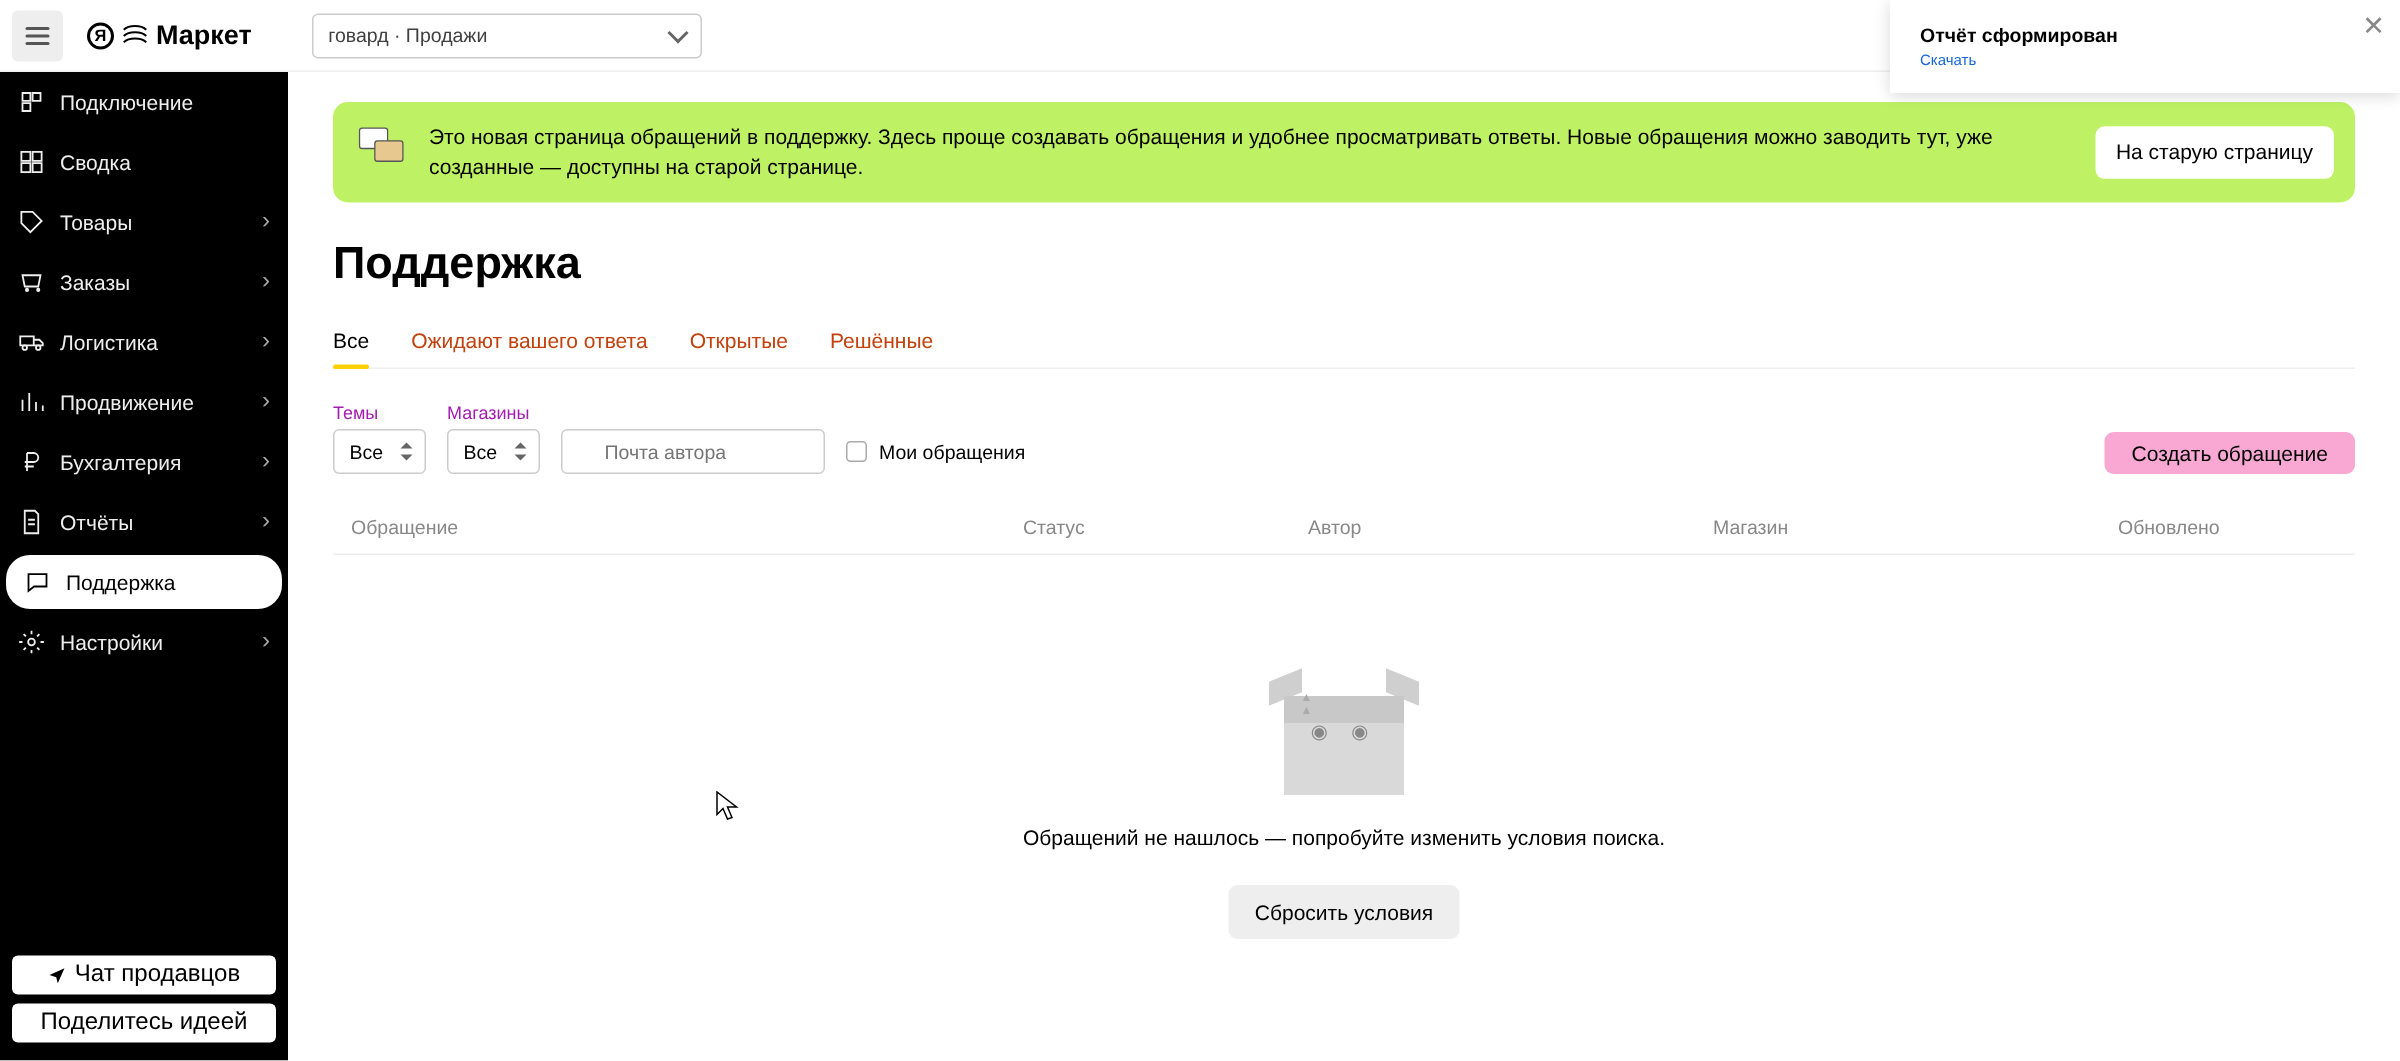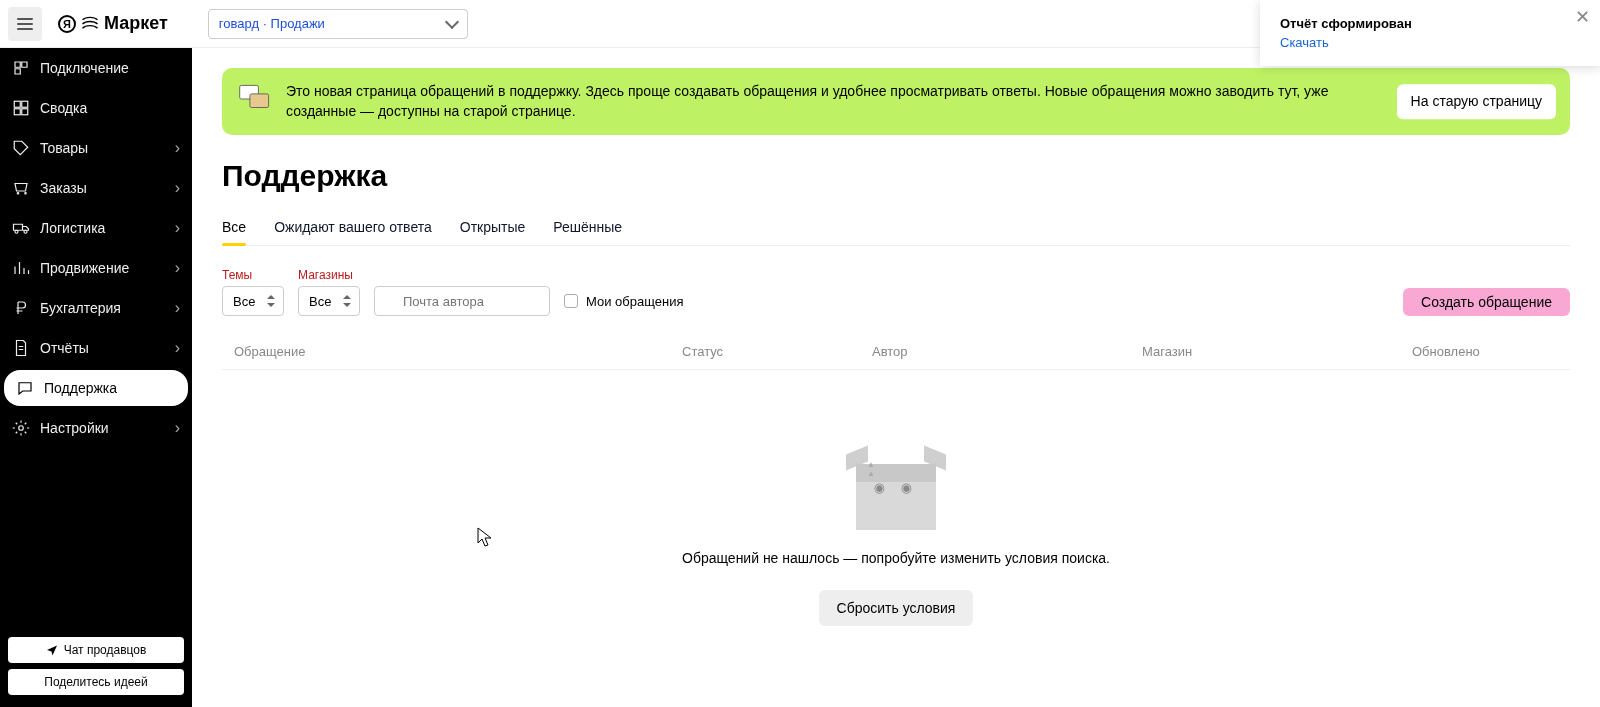--- a/index.html
+++ b/index.html
@@ -7,61 +7,61 @@
 
 
 .topbar { height: 48px; display: flex; align-items: center; border-bottom: 1px solid #eee; position: relative; }
 .hamburger { width: 34px; height: 34px; background: #eee; border-radius: 4px; display: flex; align-items: center; justify-content: center; margin-left: 8px; }
 .hamburger .lines, .hamburger .lines::before, .hamburger .lines::after { content: ""; display: block; width: 16px; height: 2px; background: #555; border-radius: 1px; position: relative; }
 .hamburger .lines::before { position: absolute; top: -5px; }
 .hamburger .lines::after { position: absolute; top: 5px; }
 .brand { display: flex; align-items: center; margin-left: 16px; gap: 4px; font-weight: bold; font-size: 18px; }
 .brand-badge { width: 18px; height: 18px; border: 2px solid #000; border-radius: 50%; display: inline-flex; align-items: center; justify-content: center; font-size: 11px; font-weight: bold; }
 .brand-swirl { width: 20px; height: 20px; display: inline-block; }
-.account-dd { margin-left: 40px; border: 1px solid #ccc; border-radius: 4px; height: 30px; padding: 0 30px 0 10px; display: flex; align-items: center; width: 260px; position: relative; color: #1d4ed8; }
+.account-dd { margin-left: 40px; border: 1px solid #ccc; border-radius: 4px; height: 30px; padding: 0 30px 0 10px; display: flex; align-items: center; width: 260px; position: relative; color: #404040; }
 .account-dd::after { content: ""; position: absolute; right: 10px; top: 50%; width: 8px; height: 8px; border-right: 2px solid #666; border-bottom: 2px solid #666; transform: translateY(-70%) rotate(45deg); }
 
 
 .toast { position: absolute; top: 0; right: 0; width: 340px; background: #fff; box-shadow: 0 2px 10px rgba(0,0,0,.15); padding: 16px 34px 16px 20px; z-index: 50; }
 .toast-close { position: absolute; top: 6px; right: 10px; font-size: 18px; color: #888; cursor: pointer; }
 .toast-title { font-weight: bold; font-size: 13px; margin-bottom: 4px; }
-.toast-link { color: #1866d6; font-size: 13px; cursor: pointer; }
+.toast-link { color: #1866d6; font-size: 10px; cursor: pointer; }
 
 
 .layout { display: flex; height: calc(100% - 48px); }
 
 
 .sidebar { width: 192px; background: #000; color: #fff; display: flex; flex-direction: column; font-size: 14px; position: relative; }
 .side-item { display: flex; align-items: center; height: 40px; padding: 0 12px; cursor: pointer; position: relative; color: #eee; }
 .side-item .ico { width: 18px; height: 18px; margin-right: 10px; flex-shrink: 0; display: inline-flex; align-items: center; justify-content: center; }
 .side-item .lbl { flex: 1; white-space: nowrap; }
 .side-item.has-sub::after { content: "›"; font-size: 16px; color: #aaa; margin-left: 4px; }
 .side-item.active { background: #fff; color: #000; border-radius: 16px; margin: 2px 4px; height: 36px; }
 
 .side-bottom { margin-top: auto; padding: 0 8px 12px; display: flex; flex-direction: column; gap: 6px; }
-.side-btn { background: #fff; color: #000; border-radius: 4px; text-align: center; height: 26px; display: flex; align-items: center; justify-content: center; font-size: 12px; gap: 6px; cursor: pointer; }
+.side-btn { background: #fff; color: #000; border-radius: 4px; text-align: center; height: 26px; display: flex; align-items: center; justify-content: center; font-size: 16px; gap: 6px; cursor: pointer; }
 
 
 .main { flex: 1; padding: 20px 30px 0 30px; overflow: auto; }
 .banner { background: #bef264; border-radius: 10px; padding: 14px 170px 14px 64px; position: relative; font-size: 14px; line-height: 1.4; }
 .banner-icon { position: absolute; left: 16px; top: 14px; width: 34px; height: 34px; }
 .banner-btn { position: absolute; right: 14px; top: 50%; transform: translateY(-50%); background: #fff; border-radius: 6px; padding: 8px 14px; font-size: 14px; cursor: pointer; }
 
 .page-title { font-size: 30px; font-weight: bold; margin: 24px 0 18px; }
 
 
 .tabs { display: flex; gap: 28px; border-bottom: 1px solid #eee; }
-.tab { padding: 8px 0 10px; color: #0f172a; cursor: pointer; position: relative; font-size: 14px; }
+.tab { padding: 8px 0 10px; color: #c2410c; cursor: pointer; position: relative; font-size: 14px; }
 .tab.active { color: #000; }
 .tab.active::after { content: ""; position: absolute; left: 0; right: 0; bottom: -1px; height: 3px; background: #ffd000; border-radius: 2px; }
 
 
 .filters { display: flex; align-items: flex-end; gap: 14px; margin-top: 22px; }
 .fgroup { display: flex; flex-direction: column; gap: 4px; }
-.flabel { font-size: 12px; color: #b91c1c; }
+.flabel { font-size: 12px; color: #a21caf; }
 .finput { border: 1px solid #ccc; border-radius: 4px; height: 30px; padding: 0 8px 0 28px; width: 176px; position: relative; font-size: 13px; color: #999; background: #fff; }
 .search-wrap { position: relative; }
 .search-wrap .mag { position: absolute; left: 8px; top: 50%; transform: translateY(-50%); width: 12px; height: 12px; border: 1.5px solid #aaa; border-radius: 50%; }
 .search-wrap .mag::after { content: ""; position: absolute; width: 6px; height: 1.5px; background: #aaa; right: -5px; bottom: -2px; transform: rotate(45deg); }
 .fselect { border: 1px solid #ccc; border-radius: 4px; height: 30px; padding: 0 22px 0 10px; width: 62px; font-size: 13px; position: relative; display: flex; align-items: center; }
 .fselect::after { content: ""; position: absolute; right: 8px; top: 8px; border-left: 4px solid transparent; border-right: 4px solid transparent; border-bottom: 4px solid #666; }
 .fselect::before { content: ""; position: absolute; right: 8px; bottom: 8px; border-left: 4px solid transparent; border-right: 4px solid transparent; border-top: 4px solid #666; }
 .fcheck { display: flex; align-items: center; gap: 8px; height: 30px; font-size: 13px; }
 .fcheck .box { width: 14px; height: 14px; border: 1.5px solid #aaa; border-radius: 3px; }
 

